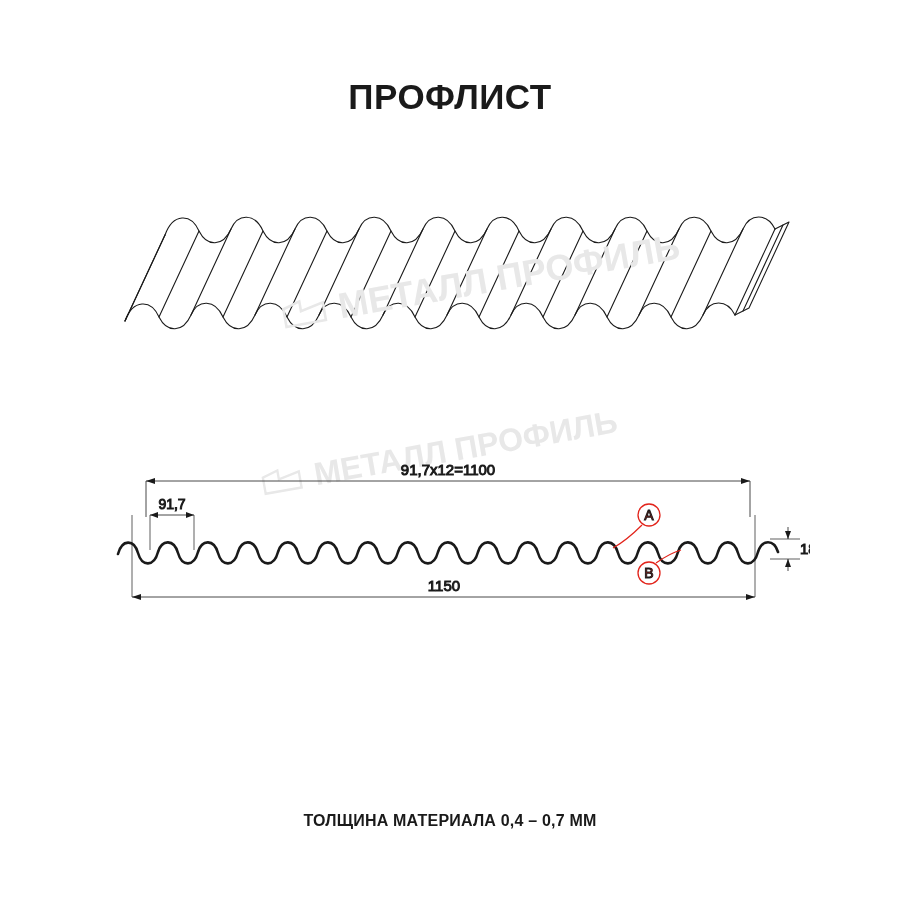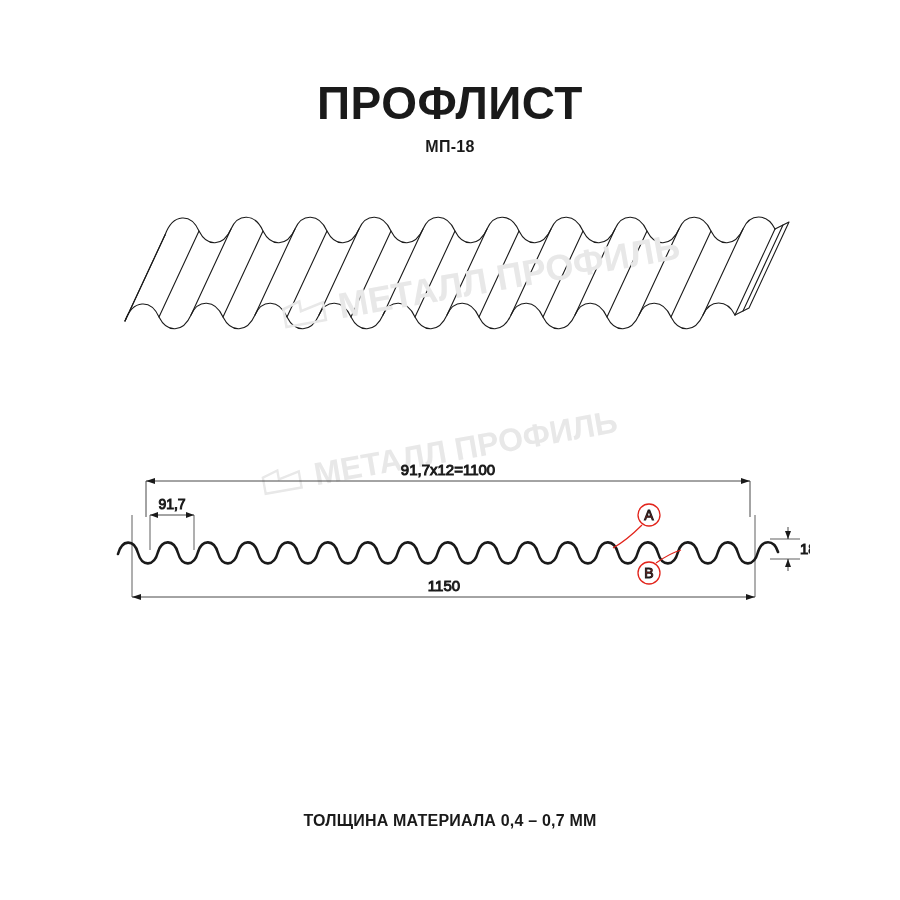--- a/index.html
+++ b/index.html
@@ -22,21 +22,21 @@
     height: 900px;
   }
   .title-block {
     position: absolute;
     top: 78px;
     left: 0;
     width: 900px;
     text-align: center;
   }
   .title-main {
-    font-size: 46px;
+    font-size: 35px;
     font-weight: bold;
     letter-spacing: 0.5px;
     color: #1a1a1a;
     line-height: 1.1;
   }
   .title-sub {
     margin-top: 9px;
     font-size: 16px;
     font-weight: bold;
     color: #1a1a1a;
@@ -99,21 +99,20 @@
     font-weight: normal;
   }
 </style>
 </head>
 <body>
 
 <div class="sheet">
 
   <div class="title-block">
     <div class="title-main">ПРОФЛИСТ</div>
-    <div class="title-sub">МП-18</div>
   </div>
 
   <svg class="iso-view" style="position:absolute; top:195px; left:105px;" width="700" height="160" viewBox="0 0 700 160">
     <g fill="none" stroke="#1a1a1a" stroke-width="1.1" stroke-linejoin="round" stroke-linecap="round">
 
       <path d="M60,40
                C68,18 86,18 94,36
                C102,52 118,52 126,34
                C133,18 150,18 158,36
                C166,52 182,52 190,34

